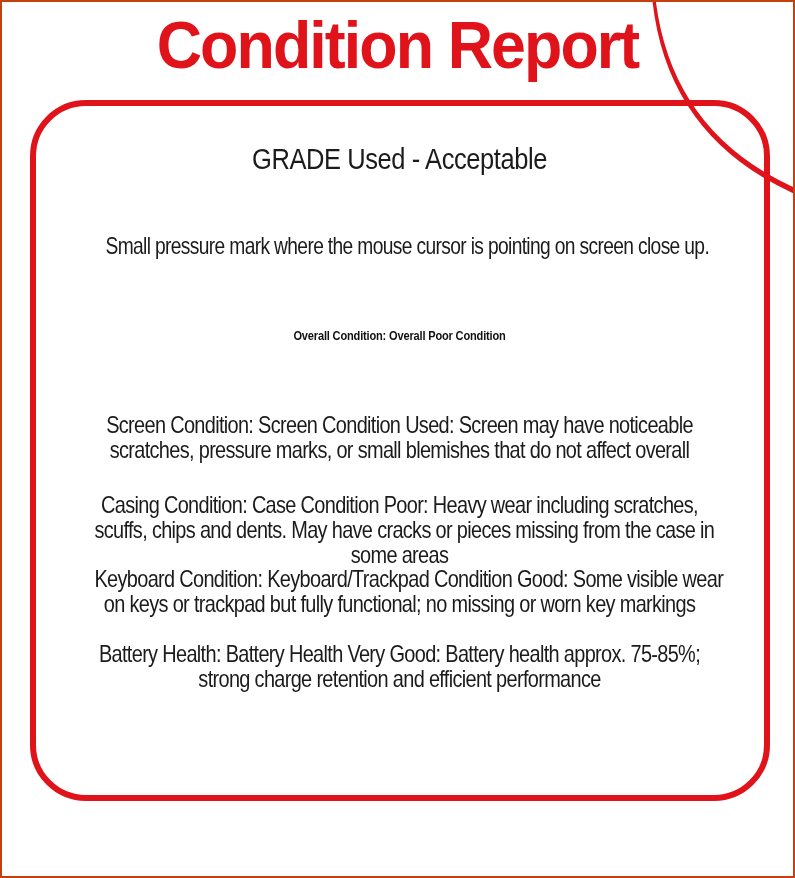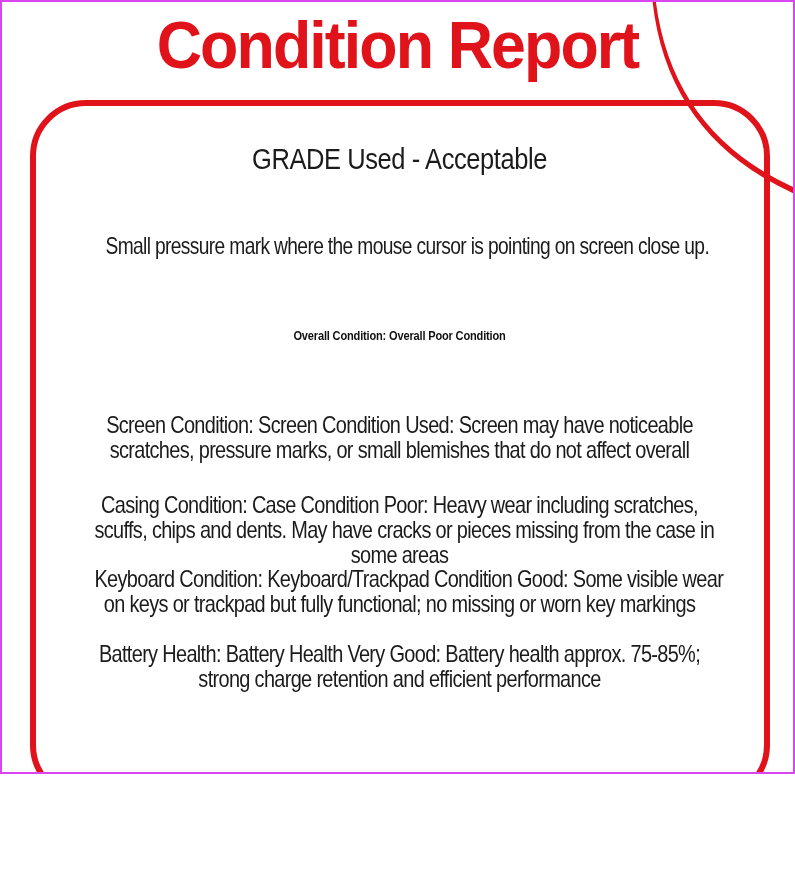--- a/index.html
+++ b/index.html
@@ -1,22 +1,22 @@
 <!DOCTYPE html>
 <html><head>
 <meta charset="utf-8">
 <style>
   html, body { margin: 0; padding: 0; background: #ffffff; }
   .page {
     position: relative;
     width: 795px;
-    height: 774px;
+    height: 878px;
     box-sizing: border-box;
     background: #ffffff;
-    border: 2px solid #d946ef;
+    border: 2px solid #c2410c;
     overflow: hidden;
     font-family: "Liberation Sans", "DejaVu Sans", sans-serif;
     color: #1b1b1b;
   }
   .title {
     position: absolute;
     top: 4px;
     left: 0;
     width: 100%;
     text-align: center;

